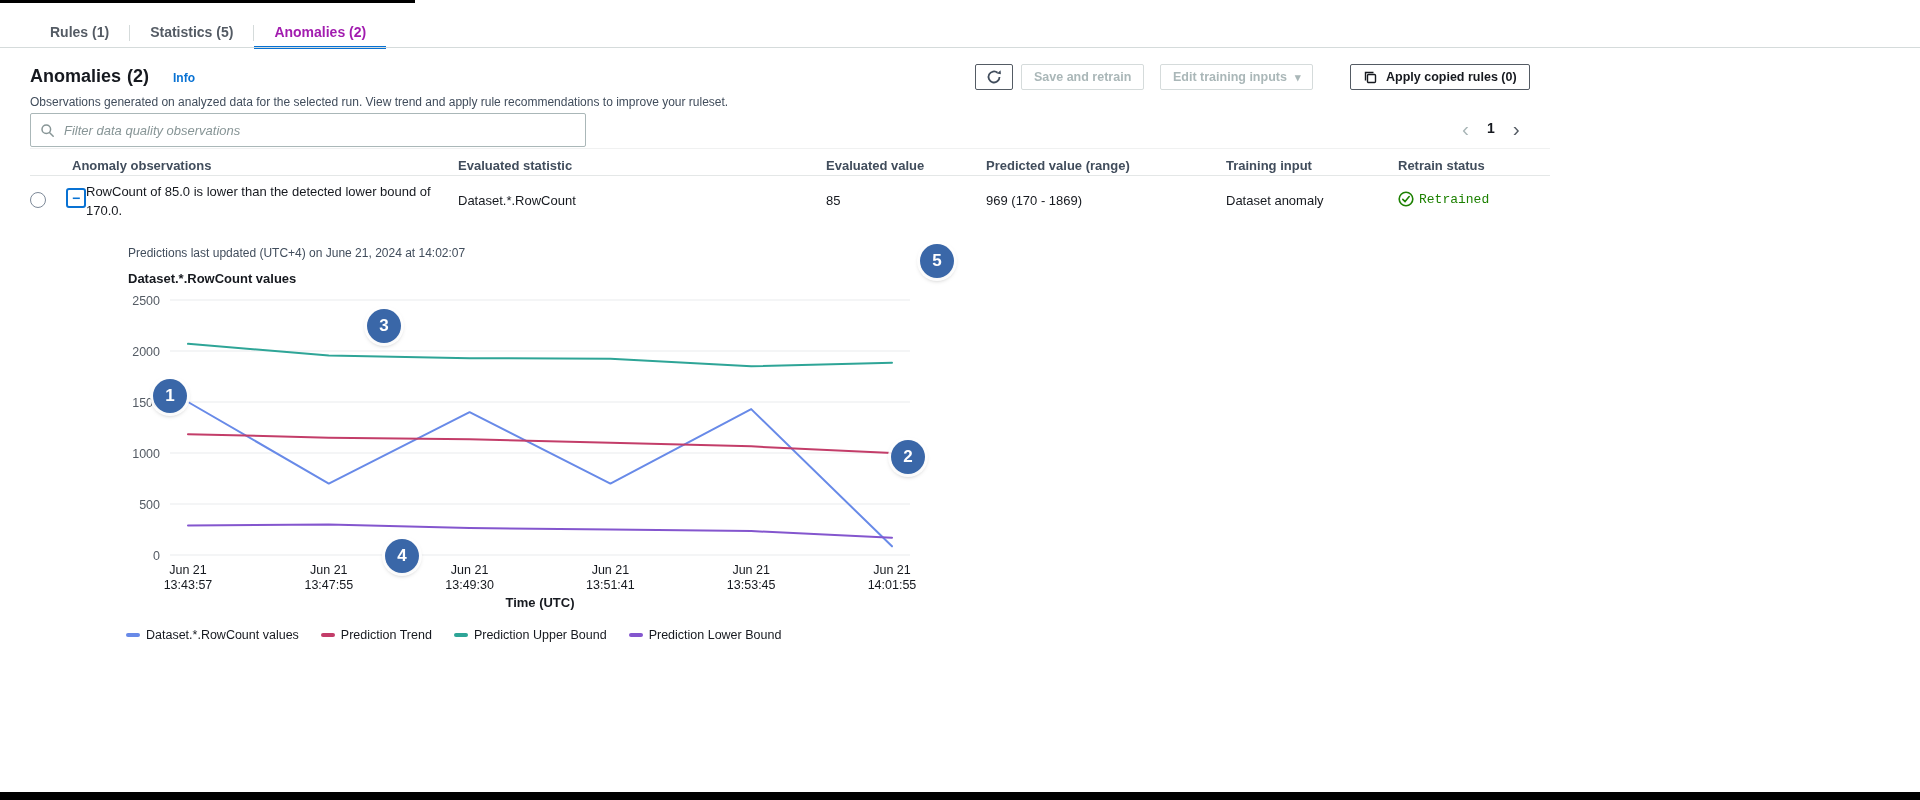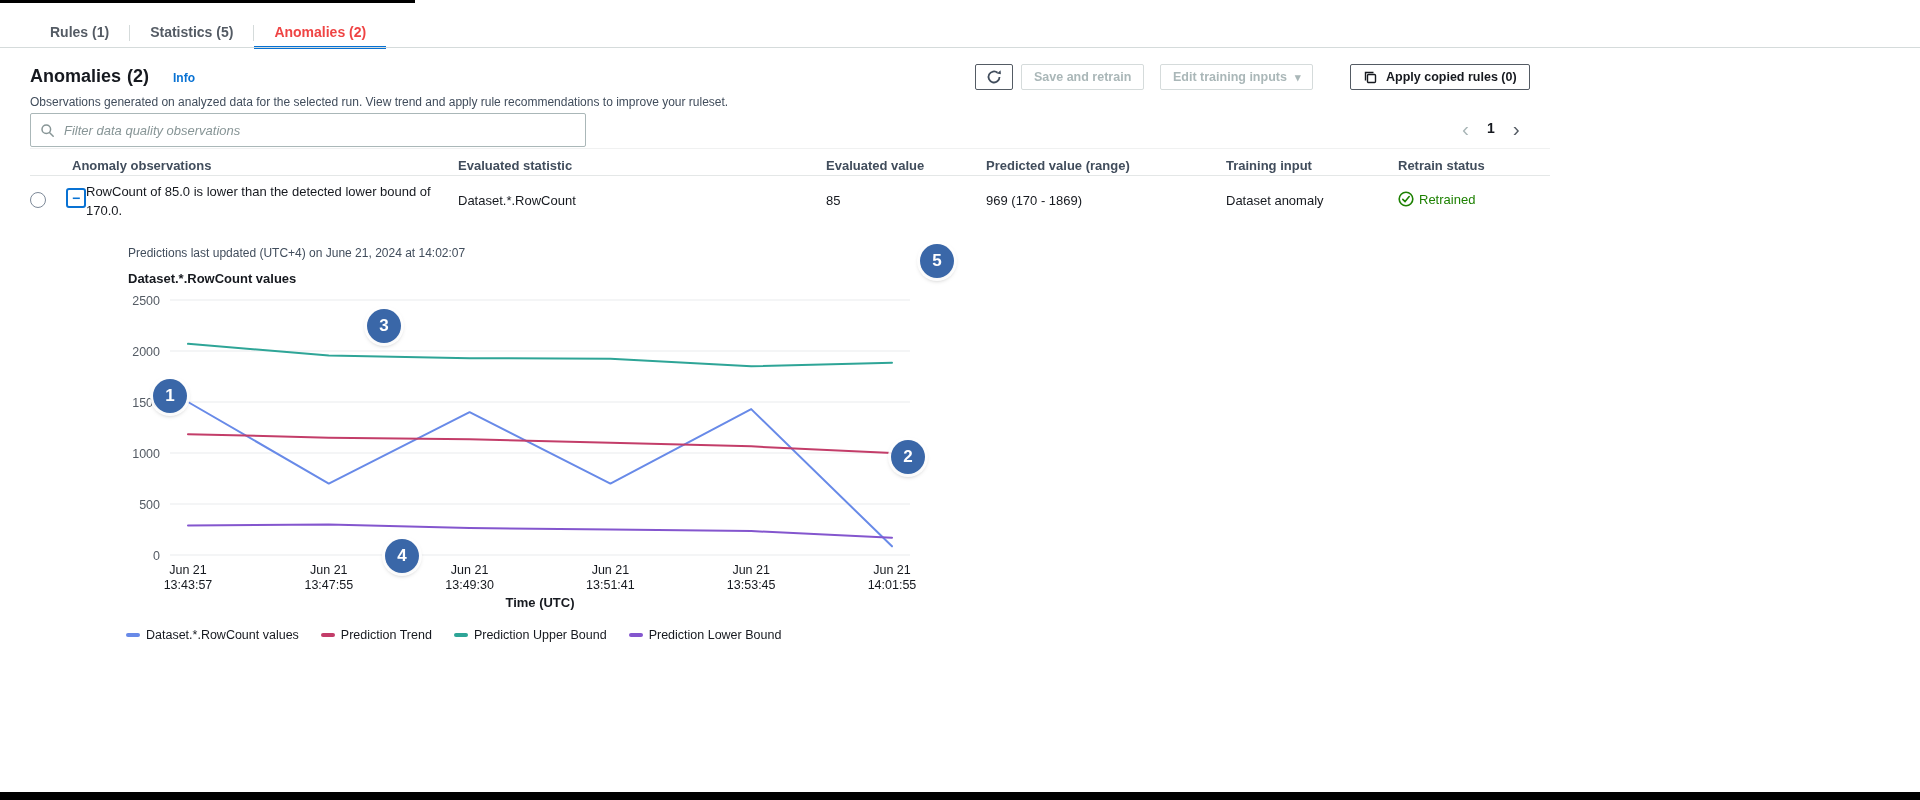--- a/index.html
+++ b/index.html
@@ -5,21 +5,21 @@
   * { box-sizing: border-box; }
   body { margin:0; background:#ffffff; font-family:"Liberation Sans", sans-serif; color:#16191f; }
   #app { position:relative; width:1920px; height:800px; background:#ffffff; overflow:hidden; }
 
   .top-strip { position:absolute; left:0; top:0; width:415px; height:3px; background:#000; }
   .bottom-bar { position:absolute; left:0; bottom:0; width:100%; height:8px; background:#000; }
 
   
   .tabs { position:absolute; left:30px; top:16px; display:flex; align-items:center; }
   .tab { position:relative; font-size:14px; font-weight:700; color:#545b64; padding:8px 20px 9px; cursor:pointer; }
-  .tab.active { color:#ef4444;text-align:center; }
+  .tab.active { color:#a21caf;text-align:center; }
   .tab.active::after { content:""; position:absolute; left:0; right:0; bottom:0; height:3px; background:#0972d3; }
   .tab-sep { width:1px; height:16px; background:#d5dbdb; }
   .tabs-divider { position:absolute; left:0; top:47px; width:100%; height:1px; background:#d5dbdb; }
 
   
   .panel-header { position:absolute; left:30px; top:66px; display:flex; align-items:baseline; gap:6px; }
   .panel-title, .panel-count { font-size:18px; font-weight:700; color:#16191f; }
   .info-link { font-size:12px; font-weight:700; color:#0972d3; margin-left:18px; cursor:pointer; }
   .panel-desc { position:absolute; left:30px; top:95px; font-size:12px; color:#414d5c; }
 
@@ -52,21 +52,21 @@
 
   .radio { position:absolute; left:30px; top:192px; width:16px; height:16px; border:1px solid #7d8998;
            border-radius:50%; background:#fff; cursor:pointer; }
   .expander { position:absolute; left:66px; top:188px; width:20px; height:20px; border:2px solid #0972d3;
               border-radius:3px; color:#0972d3; background:#fff; display:flex; align-items:center;
               justify-content:center; font-size:14px; font-weight:700; line-height:1; cursor:pointer; }
   .obs-text { position:absolute; left:86px; top:182px; width:352px; font-size:13px; line-height:19px; color:#16191f; }
   .cell { position:absolute; top:193px; font-size:13px; color:#16191f; white-space:nowrap; }
   .cell.c2{left:458px}.cell.c3{left:826px}.cell.c4{left:986px}.cell.c5{left:1226px}
   .status { position:absolute; left:1398px; top:191px; display:flex; align-items:center; gap:5px;
-            font-size:13px; color:#1d8102; }
+            font-size:13px; color:#1d8102;font-family:Liberation Mono, monospace; }
 
   
   .updated-note { position:absolute; left:128px; top:246px; font-size:12px; color:#414d5c; }
   .chart-title { position:absolute; left:128px; top:271px; font-size:13px; font-weight:700; color:#16191f; }
   #trend-chart { position:absolute; left:110px; top:288px; }
   #trend-chart text { font-family:"Liberation Sans", sans-serif; }
   .chart-legend { position:absolute; left:126px; top:628px; display:flex; align-items:center; gap:22px;
                   font-size:12.5px; color:#16191f; }
   .legend-item { display:flex; align-items:center; cursor:pointer; }
   .legend-swatch { display:inline-block; width:14px; height:3.5px; border-radius:2px; margin-right:6px; }

